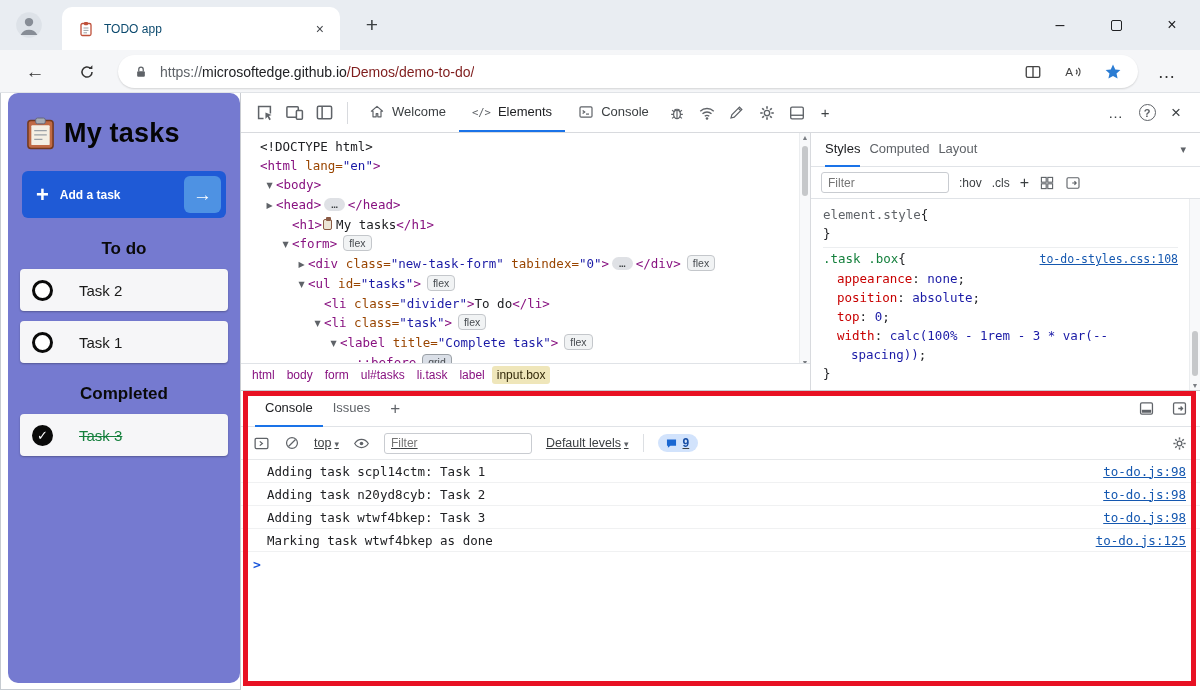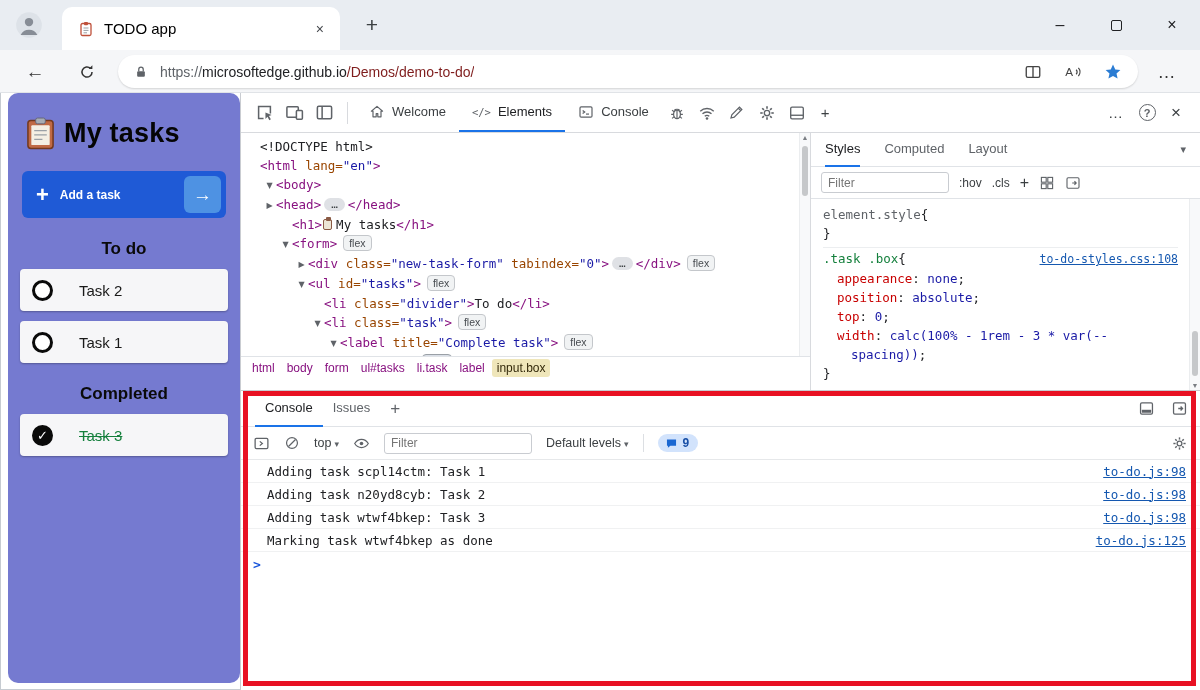--- a/index.html
+++ b/index.html
@@ -6,21 +6,21 @@
   body { font-family:"Liberation Sans", sans-serif; background:#fff; }
   #root { position:relative; width:1200px; height:690px; overflow:hidden; background:#fff;
           box-shadow: inset 0 0 0 1px #c6cbd1; }
 
   
   .titlebar { position:absolute; left:0; top:0; width:1200px; height:50px; background:#e9edf2; }
   .avatar { position:absolute; left:15px; top:11px; width:28px; height:28px; }
   .tab { position:absolute; left:62px; top:7px; width:278px; height:43px; background:#fff;
          border-radius:10px 10px 0 0; display:flex; align-items:center; padding:0 8px 0 16px; }
   .favicon { width:16px; height:16px; flex:none; }
-  .tab-title { font-size:15px; color:#000000; margin-left:10px; flex:1; white-space:nowrap; overflow:hidden; }
+  .tab-title { font-size:12px; color:#0c4a6e; margin-left:10px; flex:1; white-space:nowrap; overflow:hidden; }
   .tab-close { color:#45484d; font-size:14px; padding:2px 8px; }
   .newtab { position:absolute; left:358px; top:12px; font-size:21px; color:#3c4043; width:28px; height:28px;
             text-align:center; line-height:26px; }
   .win-controls { position:absolute; right:0; top:0; height:50px; display:flex; }
   .win-btn { width:56px; height:50px; display:flex; align-items:center; justify-content:center;
              color:#202124; font-size:16px; }
   .maxbox { width:11px; height:11px; border:1.5px solid #202124; border-radius:2px; display:inline-block; }
 
   
   .addr { position:absolute; left:0; top:50px; width:1200px; height:43px; background:#f5f6f8;
@@ -98,29 +98,29 @@
   .clip-mini { display:inline-block; width:9px; height:11px; background:#ece5d6; border:1px solid #8a5a44;
                border-radius:2px; position:relative; margin:0 4px 0 1px; vertical-align:-1px; }
   .clip-mini-top { position:absolute; top:-3px; left:2px; width:5px; height:4px; background:#8a5a44;
                    border-radius:1px; display:block; }
 
   .v-scroll { position:absolute; right:0; top:0; bottom:23px; width:11px; background:#f8f9fa;
               border-left:1px solid #ebedef; }
   .v-arrow { position:absolute; left:0; width:10px; text-align:center; font-size:7px; color:#7a7e83; }
   .v-thumb { position:absolute; left:2px; width:6px; background:#c6c8ca; border-radius:3px; }
 
-  #breadcrumbs { position:absolute; left:0; right:0; bottom:11px; height:23px; border-top:1px solid #e0e3e7;
+  #breadcrumbs { position:absolute; left:0; right:0; bottom:4px; height:23px; border-top:1px solid #e0e3e7;
                  display:flex; align-items:center; padding:0 6px; gap:2px; font-size:12px; color:#881280;
                  overflow:hidden; background:#fff; }
   .crumb { padding:2px 5px; white-space:nowrap; border-radius:3px; }
   .crumb.selected { background:#efe6ba; color:#33290a; }
 
   .styles-pane { flex:1; position:relative; overflow:hidden; }
   .styles-tabs { height:34px; border-bottom:1px solid #e0e3e7; display:flex; align-items:center;
-                 padding:0 14px; gap:24px; font-size:13px; color:#5f6368; }
+                 padding:0 14px; gap:9px; font-size:13px; color:#5f6368; }
   .styles-tab { height:34px; line-height:32px; border-bottom:2px solid transparent; }
   .styles-tab.active { color:#202124; border-bottom-color:var(--devtools-accent,#1a73e8); }
   .styles-chevron { margin-left:auto; color:#5f6368; font-size:11px; }
   .styles-toolbar { height:32px; border-bottom:1px solid #e0e3e7; display:flex; align-items:center;
                     gap:10px; padding:0 10px; }
   .mini-input { height:21px; border:1px solid #c9ccd1; border-radius:3px; font-size:12px; padding:0 6px;
                 background:#fff; color:#202124; font-family:"Liberation Sans", sans-serif; outline:none; }
   .styles-filter { width:128px; }
   .tool-txt { font-size:12px; color:#3c4043; }
   .tool-plus { font-size:16px; color:#3c4043; }
@@ -140,21 +140,21 @@
   .console-drawer { flex:1; border-top:1px solid #c9ccd1; display:flex; flex-direction:column;
                     background:#fff; min-height:0; }
   .console-tabbar { height:36px; flex:none; border-bottom:1px solid #e0e3e7; display:flex; align-items:center;
                     padding:0 12px 0 14px; font-size:13px; }
   .c-tab { padding:0 10px; height:36px; display:flex; align-items:center; color:#5f6368;
            border-bottom:2px solid transparent; }
   .c-tab.active { color:#202124; border-bottom-color:var(--devtools-accent,#1a73e8); }
   .c-plus { font-size:17px; color:#5f6368; padding:0 10px; }
   .c-right-icons { margin-left:auto; display:flex; gap:16px; align-items:center; color:#5f6368; }
   .console-toolbar { height:33px; flex:none; border-bottom:1px solid #e6e8ea; display:flex; align-items:center;
-                     gap:14px; padding:0 12px; font-size:12.5px; color:#3c4043; }
+                     gap:14px; padding:0 12px; font-size:12.5px; color:#3c4043;text-decoration:underline; }
   .caret { font-size:9px; color:#5f6368; margin-left:3px; }
   .console-filter { width:148px; }
   .tb-sep { width:1px; height:18px; background:#dcdfe3; }
   .count-pill { display:flex; align-items:center; gap:5px; background:var(--badge-count-bg,#d2e3fc);
                 border-radius:10px; padding:2px 9px 2px 7px; font-size:12px; color:#174ea6; font-weight:700; }
   .tb-spacer { flex:1; }
   #console-messages { font-family:"DejaVu Sans Mono", monospace; font-size:12.5px; color:#202124; }
   .console-row { display:flex; align-items:center; min-height:23px; border-bottom:1px solid #f0f1f2;
                  padding:0 14px 0 26px; }
   .console-text { flex:1; white-space:nowrap; overflow:hidden; }

